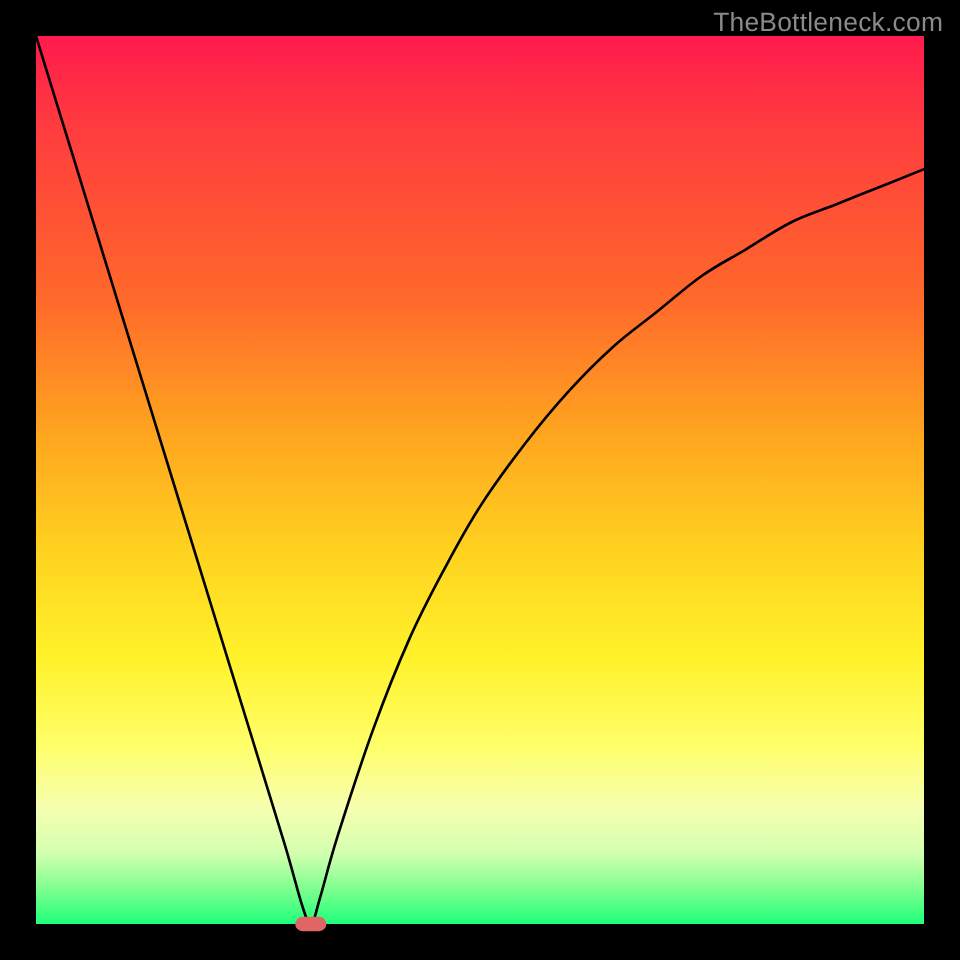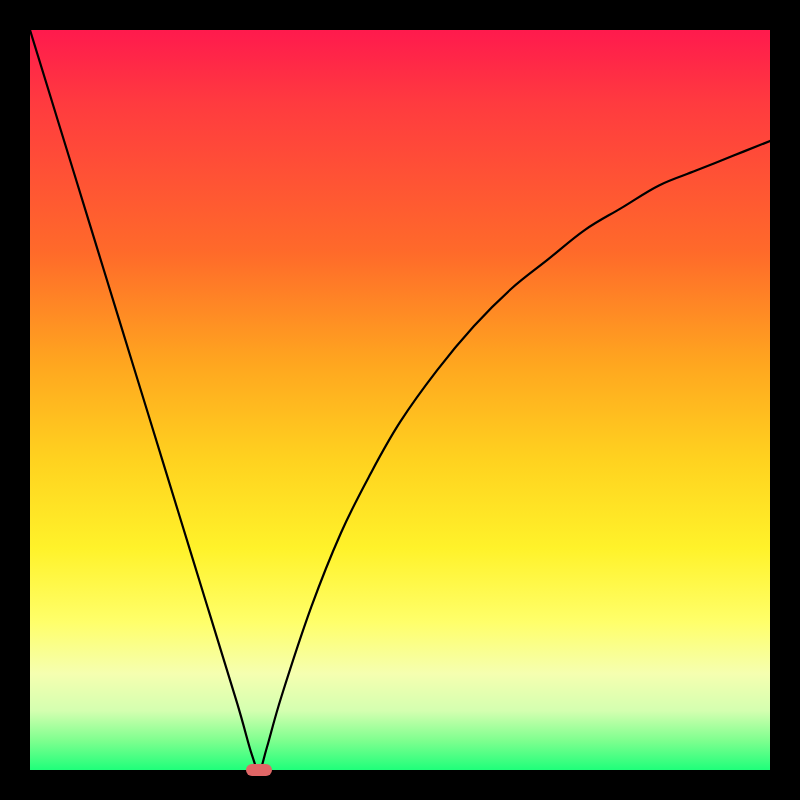--- a/index.html
+++ b/index.html
@@ -62,20 +62,21 @@
     height: 12px;
     border-radius: 6px;
     background: #e06666;
     transform: translate(-50%, -50%);
   }
 </style>
 </head>
 <body>
 
 <div class="frame">
+  <div class="watermark">TheBottleneck.com</div>
 
   <div class="plot-area">
     <svg class="curve" viewBox="0 0 740 740" preserveAspectRatio="none">
       <path id="curve-path" d="M 0.00 0.00 C 5.33 17.32, 18.94 61.57, 29.60 96.20 C 40.26 130.83, 48.54 157.77, 59.20 192.40 C 69.86 227.03, 78.14 253.97, 88.80 288.60 C 99.46 323.23, 107.74 350.17, 118.40 384.80 C 129.06 419.43, 137.34 446.37, 148.00 481.00 C 158.66 515.63, 166.94 542.57, 177.60 577.20 C 188.26 611.83, 199.21 646.76, 207.20 673.40 C 215.19 700.04, 218.00 713.21, 222.00 725.20 C 226.00 737.19, 226.74 741.33, 229.40 740.00 C 232.06 738.67, 232.80 731.12, 236.80 717.80 C 240.80 704.48, 243.61 691.31, 251.60 666.00 C 259.59 640.69, 270.54 606.50, 281.20 577.20 C 291.86 547.90, 300.14 527.18, 310.80 503.20 C 321.46 479.22, 329.74 463.98, 340.40 444.00 C 351.06 424.02, 358.01 410.85, 370.00 392.20 C 381.99 373.55, 393.68 357.72, 407.00 340.40 C 420.32 323.08, 430.68 310.65, 444.00 296.00 C 457.32 281.35, 467.68 270.99, 481.00 259.00 C 494.32 247.01, 504.68 240.06, 518.00 229.40 C 531.32 218.74, 541.68 209.12, 555.00 199.80 C 568.32 190.48, 578.68 185.59, 592.00 177.60 C 605.32 169.61, 615.68 162.06, 629.00 155.40 C 642.32 148.74, 652.68 145.93, 666.00 140.60 C 679.32 135.27, 689.68 131.13, 703.00 125.80 C 716.32 120.47, 733.34 113.66, 740.00 111.00" stroke="#000" stroke-width="2.2" fill="none" stroke-linejoin="round" stroke-linecap="round"></path>
     </svg>
     <div id="min-marker" class="marker" style="left: 229.4px; top: 740px;"></div>
   </div>
 </div>
 
 </body></html>

